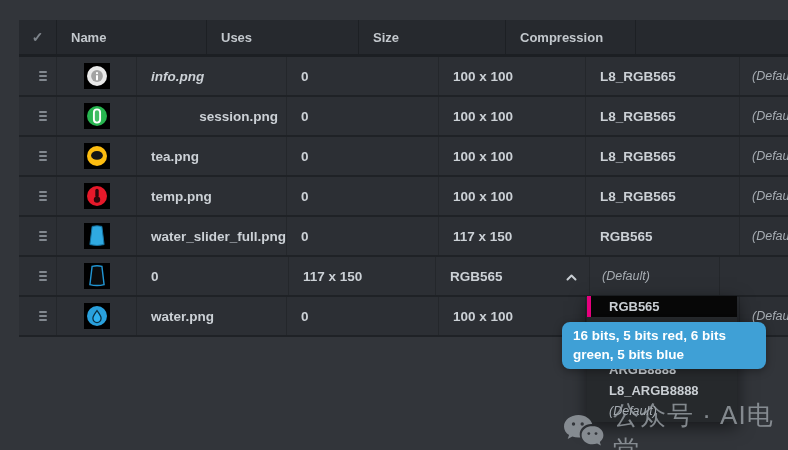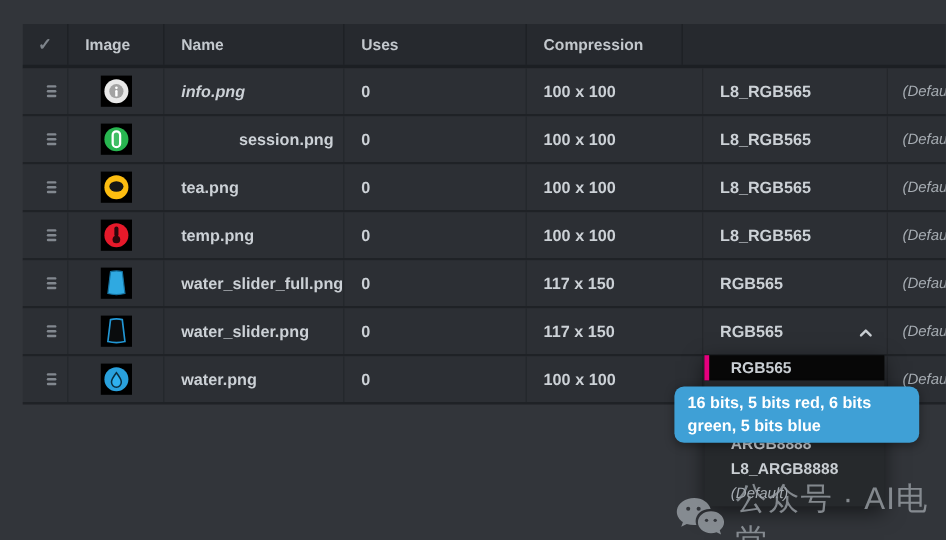--- a/index.html
+++ b/index.html
@@ -54,28 +54,28 @@
   .watermark-text{color:#9ba1a7;font-size:26px;letter-spacing:1px;font-family:"Liberation Sans",sans-serif;}
 </style>
 </head>
 <body>
 
 <div class="asset-table">
   <div class="hrow" id="header-row">
       <div class="hcell c-select" style="width: 38px;">
         <span class="check-glyph">✓</span>
       </div>
-      <div class="hcell c-image" style="width: 80px;">
-        <span>Image</span>
-      </div>
       <div class="hcell c-name" style="width: 150px;">
         <span>Name</span>
       </div>
       <div class="hcell c-uses" style="width: 152px;">
         <span>Uses</span>
+      </div>
+      <div class="hcell c-size" style="width: 147px;">
+        <span>Size</span>
       </div>
       <div class="hcell c-compression" style="width: 130px;">
         <span>Compression</span>
       </div>
     </div>
   <div id="body-rows">
       <div class="brow">
         <div class="bcell c-select" style="width: 38px;">
           <span class="drag-handle">
             <i></i>
@@ -244,23 +244,20 @@
             <i></i>
             <i></i>
           </span>
         </div>
         <div class="bcell c-image" style="width: 80px;">
           <span class="thumb">
             <svg xmlns="http://www.w3.org/2000/svg" width="22" height="26" viewBox="-11 -13 22 26">
               <path d="M-4.9,-9.6 Q0,-10.8 4.9,-9.6 L7.1,8.6 Q0,10.4 -7.1,8.6 Z" fill="#0a0c0d" stroke="#2196d4" stroke-width="1.4"></path>
             </svg>
           </span>
-        </div>
-        <div class="bcell c-name" style="width: 150px;">
-          <span>water_slider.png</span>
         </div>
         <div class="bcell c-uses" style="width: 152px;">
           <span>0</span>
         </div>
         <div class="bcell c-size" style="width: 147px;">
           <span>117 x 150</span>
         </div>
         <div class="bcell c-format" style="width: 154px;">
           <span>RGB565</span>
           <span><svg xmlns="http://www.w3.org/2000/svg" width="11" height="7" viewBox="0 0 11 7">

